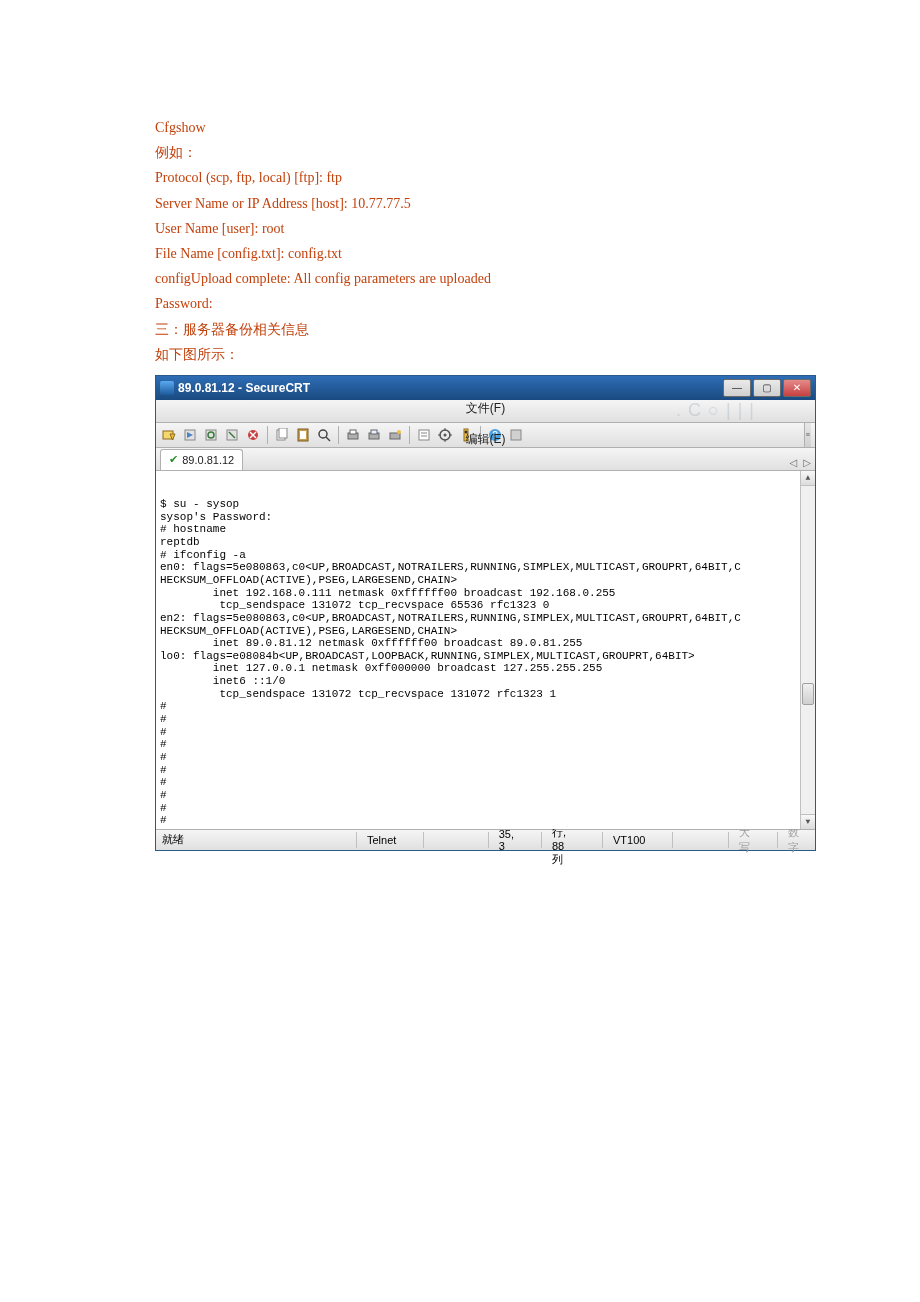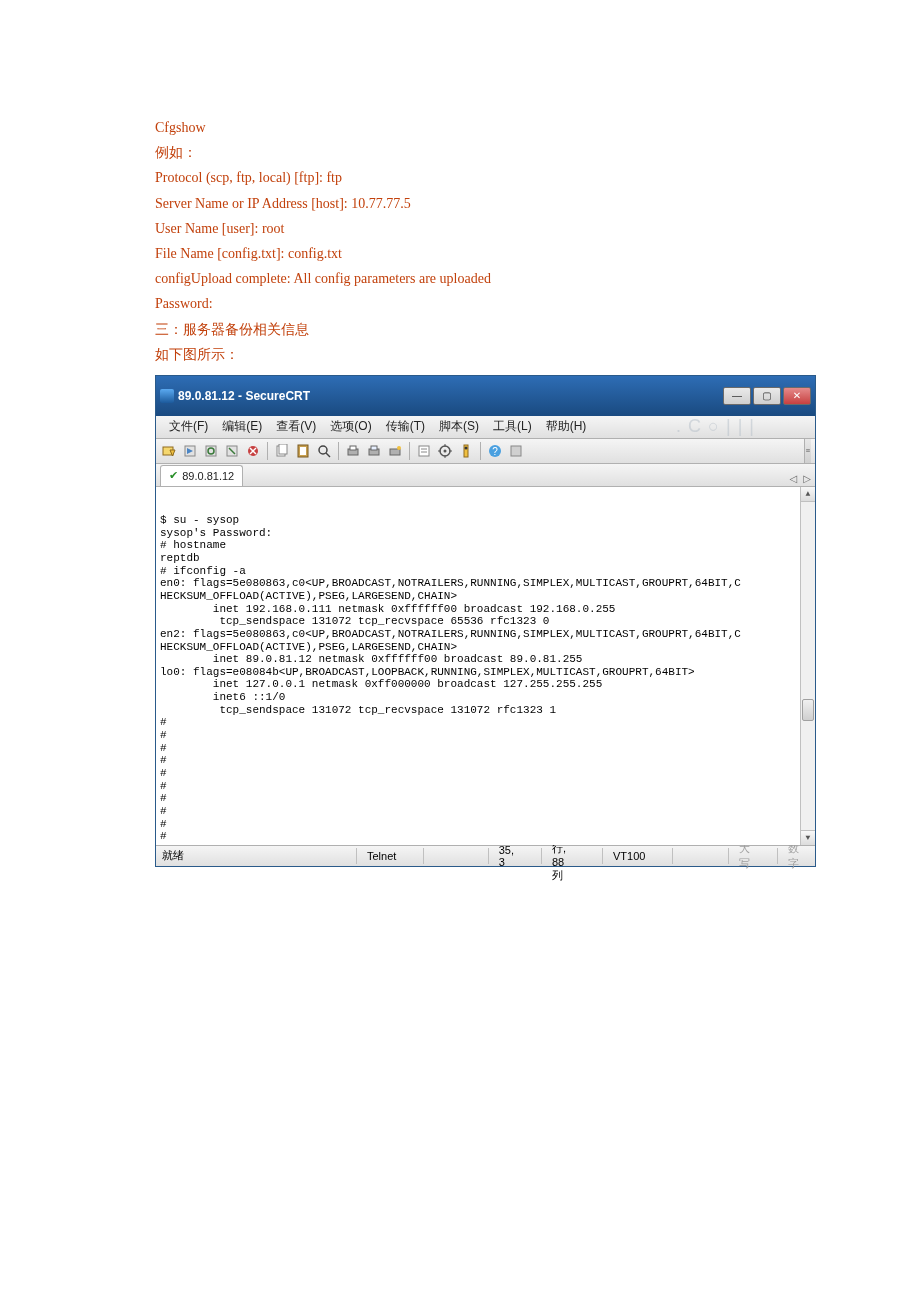--- a/index.html
+++ b/index.html
@@ -24,21 +24,21 @@
 
   
   .crt-window {
     width: 661px;
     border: 1px solid #2a5a8a;
     margin-top: 8px;
     box-sizing: border-box;
     position: relative;
   }
   .titlebar {
-    height: 40px;
+    height: 24px;
     background: linear-gradient(#2e6db5, #1a4a80);
     display: flex;
     align-items: center;
     justify-content: space-between;
     padding: 0 4px;
     box-sizing: border-box;
   }
   .titlebar-left {
     display: flex;
     align-items: center;
@@ -76,26 +76,27 @@
   .titlebar-btn.close {
     background: linear-gradient(#e58a8a, #c74040);
     color: #fff;
   }
 
   .menubar {
     height: 22px;
     background: linear-gradient(#f5f5f5, #e0e0e0);
     display: flex;
     align-items: center;
-    padding: 0 13px;
+    padding: 0 2px;
     font-size: 12px;
     font-family: Tahoma, "SimSun", sans-serif;
     gap: 14px;
     border-bottom: 1px solid #b0b0b0;
     position: relative;
+    flex-direction: column;
   }
   .menu-item { color: #222; position: relative; }
   .watermark {
     position: absolute;
     right: 60px;
     top: 0px;
     font-size: 18px;
     color: rgba(180,190,200,0.5);
     font-family: Arial, sans-serif;
     letter-spacing: 1px;

